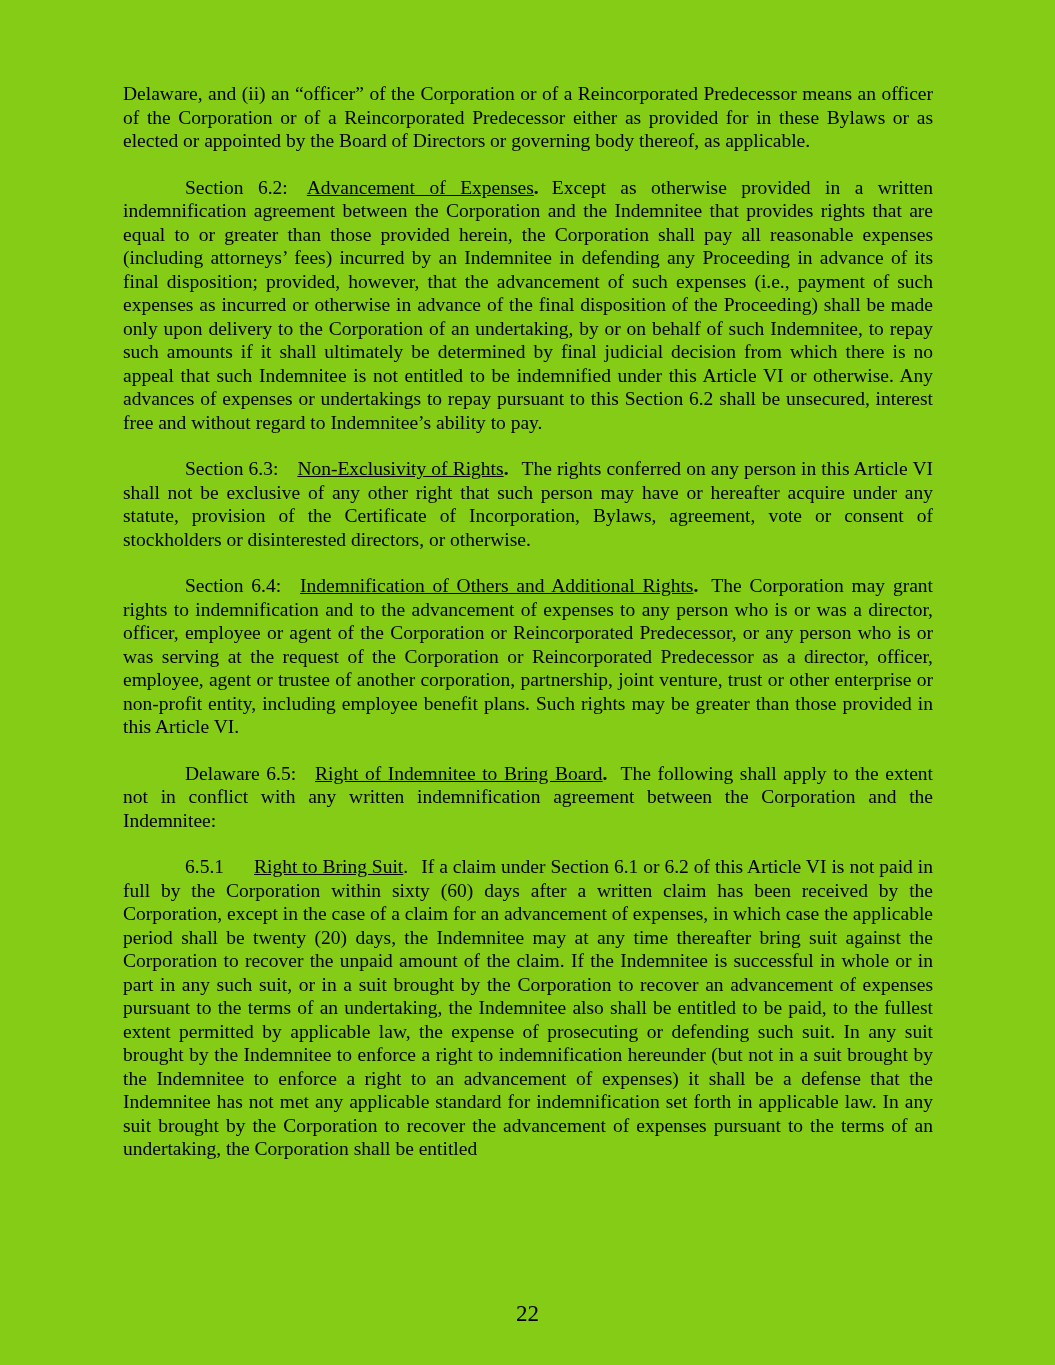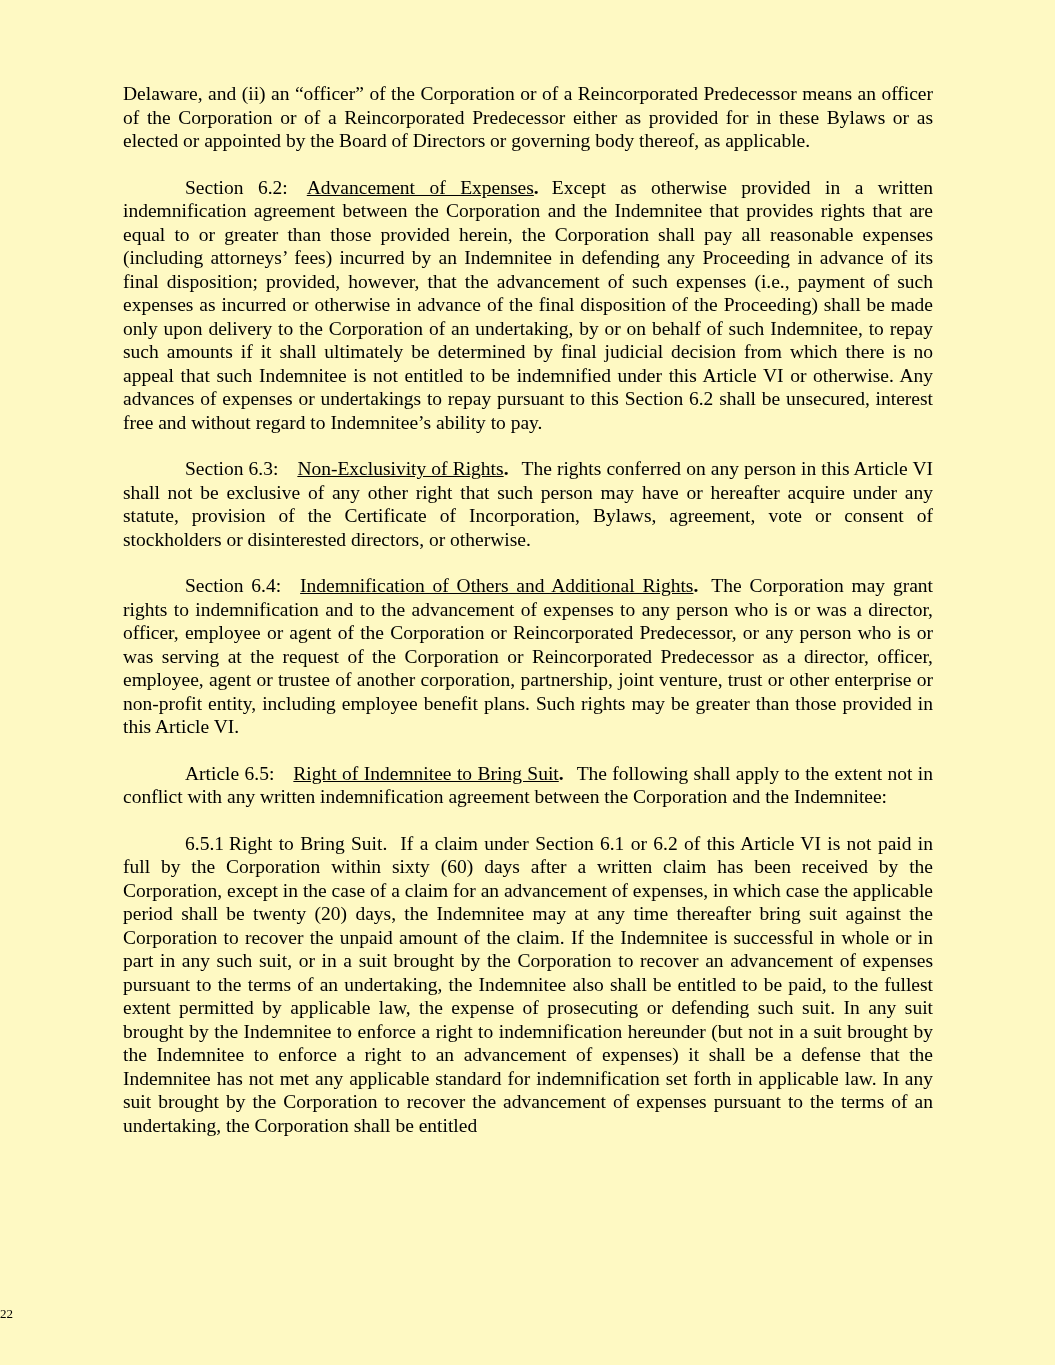--- a/index.html
+++ b/index.html
@@ -4,21 +4,21 @@
 <style>
   html, body {
     margin: 0;
     padding: 0;
     background: #ffffff;
   }
   .page {
     position: relative;
     width: 1055px;
     height: 1365px;
-    background: #fef9c3;
+    background: #84cc16;
     color: #000000;
     font-family: "Liberation Serif", "DejaVu Serif", serif;
     overflow: hidden;
   }
   .content {
     position: absolute;
     left: 123px;
     top: 82px;
     width: 810px;
   }
@@ -37,49 +37,50 @@
   }
   .sec-title {
     font-weight: normal;
     text-decoration: underline;
     margin-left: 19px;
   }
   .sec-dot {
     font-weight: bold;
   }
   .sub-title {
-    margin-left: 5px;
+    text-decoration: underline;
+    margin-left: 30px;
   }
   .gap-body {
     margin-left: 13px;
   }
   .page-number {
     position: absolute;
     left: 0;
     right: 0;
     bottom: 40px;
-    text-align: left;
-    font-size: 13px;
+    text-align: center;
+    font-size: 23px;
     line-height: 23.5px;
   }
 </style>
 </head>
 <body>
 
 <div class="page">
   <div class="content">
 
     <p class="para no-indent"><span>Delaware, and (ii) an “officer” of the Corporation or of a Reincorporated Predecessor means an officer of the Corporation or of a Reincorporated Predecessor either as provided for in these Bylaws or as elected or appointed by the Board of Directors or governing body thereof, as applicable.</span></p>
 
     <p class="para"><span class="sec-label">Section 6.2:</span><span class="sec-title">Advancement of Expenses</span><span class="sec-dot">.</span><span class="gap-body">Except as otherwise provided in a written indemnification agreement between the Corporation and the Indemnitee that provides rights that are equal to or greater than those provided herein, the Corporation shall pay all reasonable expenses (including attorneys’ fees) incurred by an Indemnitee in defending any Proceeding in advance of its final disposition; provided, however, that the advancement of such expenses (i.e., payment of such expenses as incurred or otherwise in advance of the final disposition of the Proceeding) shall be made only upon delivery to the Corporation of an undertaking, by or on behalf of such Indemnitee, to repay such amounts if it shall ultimately be determined by final judicial decision from which there is no appeal that such Indemnitee is not entitled to be indemnified under this Article VI or otherwise. Any advances of expenses or undertakings to repay pursuant to this Section 6.2 shall be unsecured, interest free and without regard to Indemnitee’s ability to pay.</span></p>
 
     <p class="para"><span class="sec-label">Section 6.3:</span><span class="sec-title">Non-Exclusivity of Rights</span><span class="sec-dot">.</span><span class="gap-body">The rights conferred on any person in this Article VI shall not be exclusive of any other right that such person may have or hereafter acquire under any statute, provision of the Certificate of Incorporation, Bylaws, agreement, vote or consent of stockholders or disinterested directors, or otherwise.</span></p>
 
     <p class="para"><span class="sec-label">Section 6.4:</span><span class="sec-title">Indemnification of Others and Additional Rights</span><span class="sec-dot">.</span><span class="gap-body">The Corporation may grant rights to indemnification and to the advancement of expenses to any person who is or was a director, officer, employee or agent of the Corporation or Reincorporated Predecessor, or any person who is or was serving at the request of the Corporation or Reincorporated Predecessor as a director, officer, employee, agent or trustee of another corporation, partnership, joint venture, trust or other enterprise or non-profit entity, including employee benefit plans. Such rights may be greater than those provided in this Article VI.</span></p>
 
-    <p class="para"><span class="sec-label">Article 6.5:</span><span class="sec-title">Right of Indemnitee to Bring Suit</span><span class="sec-dot">.</span><span class="gap-body">The following shall apply to the extent not in conflict with any written indemnification agreement between the Corporation and the Indemnitee:</span></p>
+    <p class="para"><span class="sec-label">Delaware 6.5:</span><span class="sec-title">Right of Indemnitee to Bring Board</span><span class="sec-dot">.</span><span class="gap-body">The following shall apply to the extent not in conflict with any written indemnification agreement between the Corporation and the Indemnitee:</span></p>
 
     <p class="para"><span>6.5.1</span><span class="sub-title">Right to Bring Suit</span><span>.</span><span class="gap-body">If a claim under Section 6.1 or 6.2 of this Article VI is not paid in full by the Corporation within sixty (60) days after a written claim has been received by the Corporation, except in the case of a claim for an advancement of expenses, in which case the applicable period shall be twenty (20) days, the Indemnitee may at any time thereafter bring suit against the Corporation to recover the unpaid amount of the claim. If the Indemnitee is successful in whole or in part in any such suit, or in a suit brought by the Corporation to recover an advancement of expenses pursuant to the terms of an undertaking, the Indemnitee also shall be entitled to be paid, to the fullest extent permitted by applicable law, the expense of prosecuting or defending such suit. In any suit brought by the Indemnitee to enforce a right to indemnification hereunder (but not in a suit brought by the Indemnitee to enforce a right to an advancement of expenses) it shall be a defense that the Indemnitee has not met any applicable standard for indemnification set forth in applicable law. In any suit brought by the Corporation to recover the advancement of expenses pursuant to the terms of an undertaking, the Corporation shall be entitled</span></p>
 
   </div>
 
   <div class="page-number">22</div>
 </div>
 
 </body></html>

